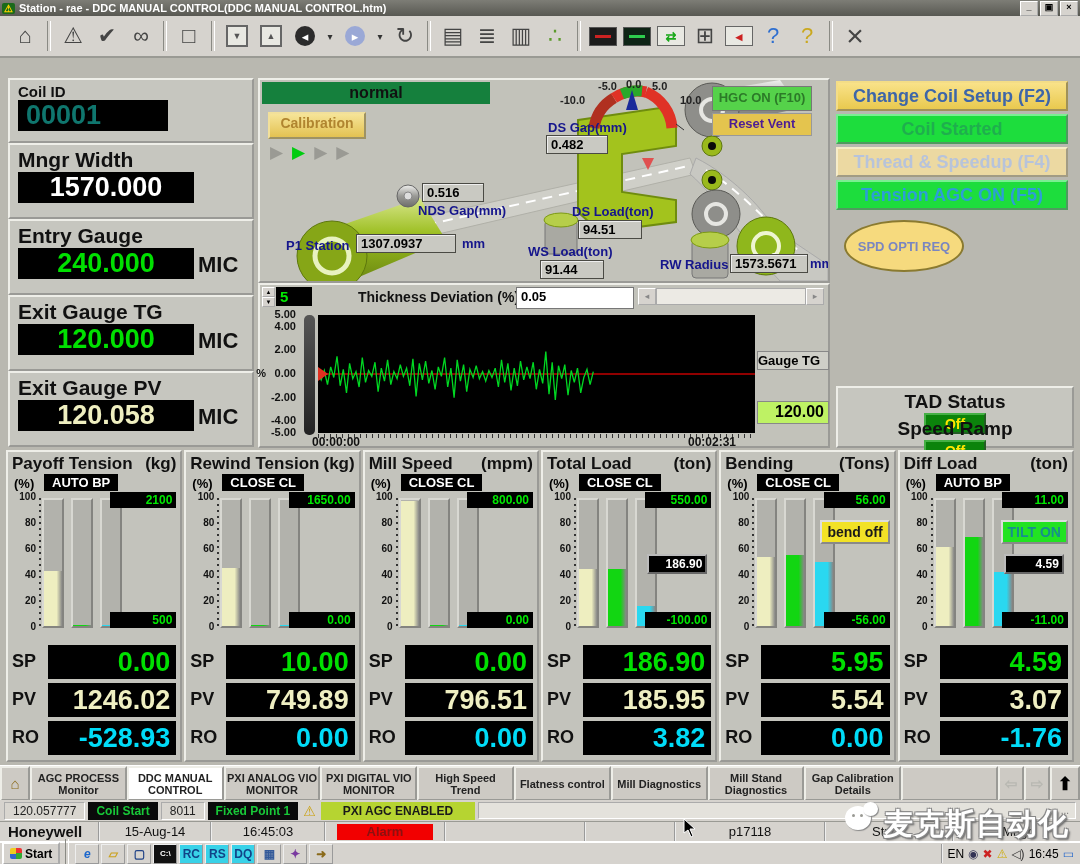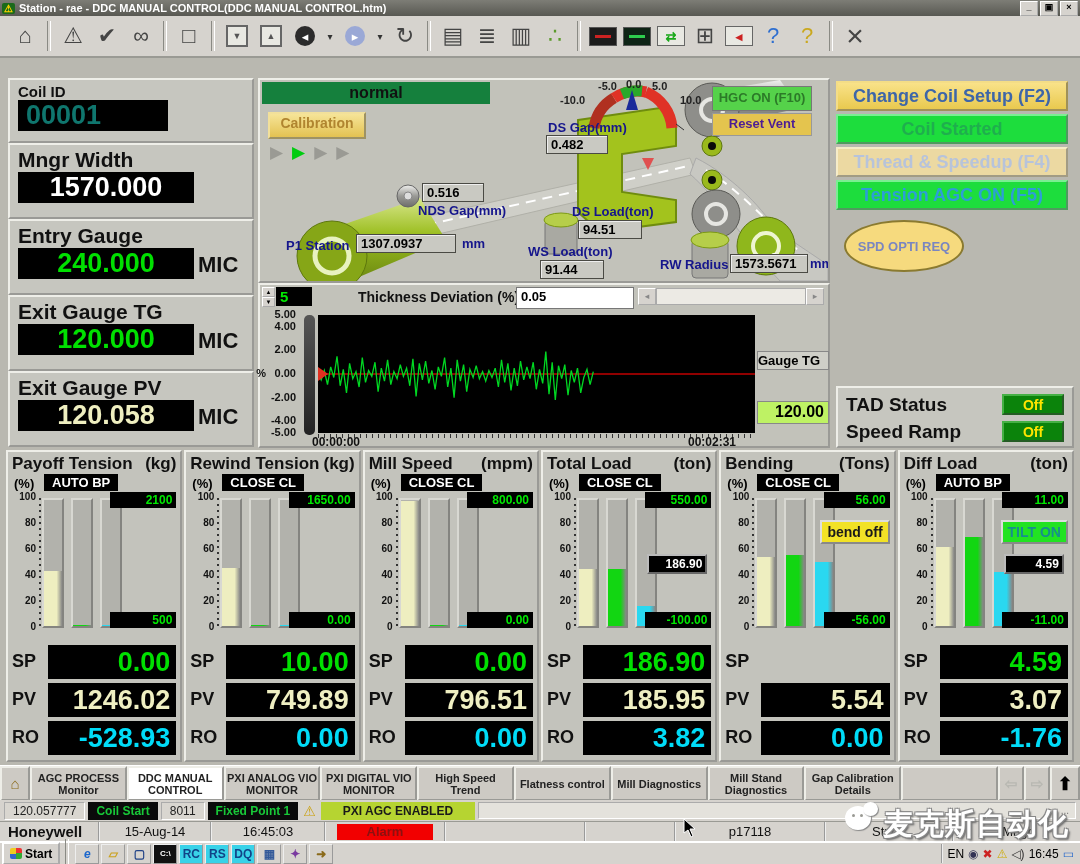--- a/index.html
+++ b/index.html
@@ -46,21 +46,21 @@
   .rb-green1{background:#1ddd3d;border:2px outset #7bee92;color:#1fae4e;}
   .rb-dim{background:#ecd9a2;border:2px outset #f6ecc8;color:#b7c3da;}
   .rb-green2{background:#1ddd3d;border:2px outset #7bee92;color:#2d9ed6;}
   .spd-req{width:116px;height:48px;margin:10px 0 0 8px;background:#f6da7e;border:2px solid #8a7a30;border-radius:50%;color:#7a86c0;font-weight:bold;font-size:13px;display:flex;align-items:center;justify-content:center;}
   .rollbox{left:836px;top:296px;width:238px;height:86px;background:#c6c6bf;border:2px outset #eeeee8;box-sizing:border-box;padding:4px 6px;}
   .rrow{display:flex;align-items:center;height:36px;}
   .rlabel{font-weight:bold;font-size:17px;color:#111;width:92px;}
   .rvalbox{flex:1;background:#c9c9c3;border:1px solid #777;box-shadow:inset 1px 1px 0 #eee;font-size:26px;font-weight:bold;text-align:right;padding:0 4px;color:#000;}
   .runit{font-weight:bold;font-size:13px;margin-left:2px;}
   .tadbox{left:836px;top:386px;width:238px;height:62px;background:#c6c6bf;border:2px outset #eeeee8;box-sizing:border-box;padding:3px 8px;}
-  .trow{display:flex;align-items:center;height:27px;}
+  .trow{display:flex;align-items:center;height:27px;flex-direction:column;}
   .tlabel{font-weight:bold;font-size:19px;color:#111;flex:1;}
   .tval{width:62px;height:21px;background:#0b830b;border:2px outset #45b045;color:#ffe500;font-weight:bold;font-size:14px;text-align:center;line-height:18px;box-sizing:border-box;}
   
   .trend{left:258px;top:283px;width:572px;height:165px;background:#c2c2ba;border:2px outset #eeeee8;box-sizing:border-box;}
   .spinbtns{left:2px;top:2px;width:13px;height:19px;display:flex;flex-direction:column;}
   .spinbtns div{flex:1;background:#d6d3ce;border:1px outset #fff;font-size:6px;line-height:8px;text-align:center;color:#000;}
   .spinval{left:16px;top:2px;width:32px;height:19px;color:#00e800;font-size:15px;padding-left:4px;line-height:19px;}
   .t-title{left:98px;top:4px;font-weight:bold;font-size:14px;color:#111;}
   .t-field{left:256px;top:2px;width:108px;height:18px;background:#fff;border:1px solid #777;font-size:13px;font-weight:bold;padding:1px 4px;}
   .sbar{left:378px;top:3px;width:186px;height:17px;display:flex;}
@@ -560,20 +560,21 @@
           <div class="g-track" style="left:88px">
             <div class="g-bar" style="height:51%;background:linear-gradient(90deg,#2ad8f0,#2ad8f0 70%,#888)"></div>
           </div>
           <div class="lcdg" style="right:0;top:-4px">56.00</div>
           <div class="lcdg" style="right:0;bottom:6px">-56.00</div>
           <div class="g-xbtn" style="right:0;top:24px;background:#f2e226;color:#1a1a1a">bend off</div>
         </div>
         <div class="g-rows">
           <div class="g-row">
             <span class="g-rlabel">SP</span>
+            <span class="g-rval v-sp">5.95</span>
           </div>
           <div class="g-row">
             <span class="g-rlabel">PV</span>
             <span class="g-rval v-pv">5.54</span>
           </div>
           <div class="g-row">
             <span class="g-rlabel">RO</span>
             <span class="g-rval v-ro">0.00</span>
           </div>
         </div>

